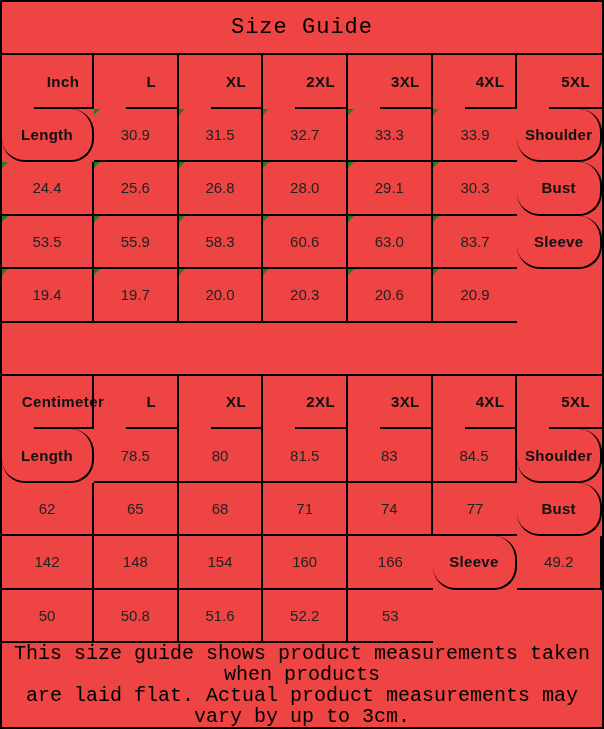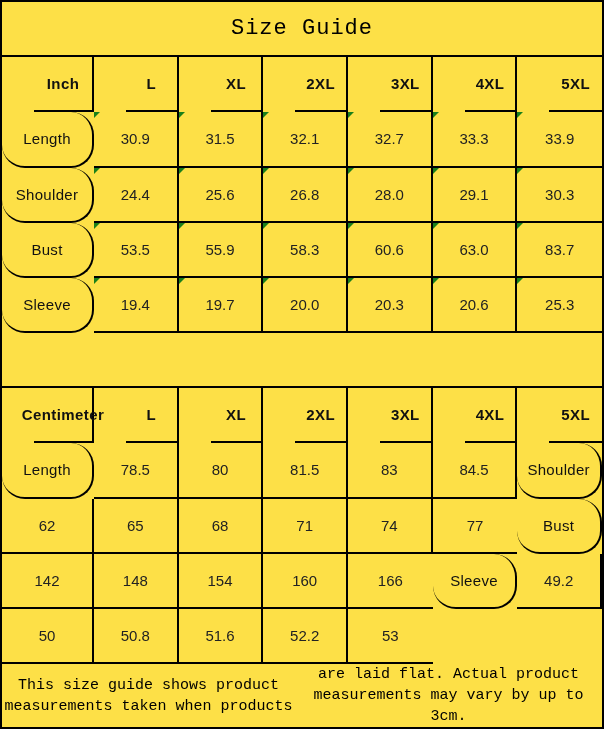--- a/index.html
+++ b/index.html
@@ -1,17 +1,17 @@
 <!DOCTYPE html>
 <html><head>
 <meta charset="utf-8">
 <style>
   html,body{margin:0;padding:0;background:#ffffff;}
   .sheet{
-    width:604px;height:729px;box-sizing:border-box;background:#fde047;
+    width:604px;height:729px;box-sizing:border-box;background:#ef4444;
     border:2px solid #000;
     display:grid;
     grid-template-columns:92px repeat(6,1fr);
     grid-template-rows:repeat(13,1fr);
     font-family:"Liberation Sans", sans-serif;
     color:#1a1a1a;
   }
   .cell{
     position:relative;box-sizing:border-box;
     border-right:2px solid #000;border-bottom:2px solid #000;
@@ -19,31 +19,31 @@
     font-size:15px;
   }
   .lc{border-right:none;}
   .span-all{grid-column:1 / -1;border-right:none;}
   .no-bb{border-bottom:none;}
   .title-cell{
     font-family:"Liberation Mono","DejaVu Sans Mono",monospace;
     font-size:22px;letter-spacing:1px;color:#000;
   }
   .hdr{font-weight:bold;letter-spacing:0.4px;color:#111;margin-left:32px;}
-  .lbl{font-weight:normal;letter-spacing:0.3px;color:#111;border-radius:23px;}
+  .lbl{font-weight:bold;letter-spacing:0.3px;color:#111;border-radius:23px;}
   .val{color:#222;}
   .tri{
     position:absolute;top:0;left:0;width:0;height:0;
     border-style:solid;border-width:6px 6px 0 0;
     border-color:var(--tri,#1a801a) transparent transparent transparent;
   }
   .footer-cell{
-    flex-direction:row;justify-content:center;
+    flex-direction:column;justify-content:center;
     font-family:"Liberation Mono","DejaVu Sans Mono",monospace;
-    font-size:15px;line-height:21px;color:#000;text-align:center;
+    font-size:20px;line-height:21px;color:#000;text-align:center;
   }
 </style>
 </head>
 <body>
 
 <div class="sheet">
 
   <div class="cell span-all title-cell">Size Guide</div>
 
   <div class="cell hdr">Inch</div>
@@ -58,24 +58,20 @@
   <div class="cell val">
       <span class="tri" style="--tri: #1a801a;"></span>
       <span>30.9</span>
     </div>
   <div class="cell val">
       <span class="tri" style="--tri: #1a801a;"></span>
       <span>31.5</span>
     </div>
   <div class="cell val">
       <span class="tri" style="--tri: #1a801a;"></span>
-      <span>32.1</span>
-    </div>
-  <div class="cell val">
-      <span class="tri" style="--tri: #1a801a;"></span>
       <span>32.7</span>
     </div>
   <div class="cell val">
       <span class="tri" style="--tri: #1a801a;"></span>
       <span>33.3</span>
     </div>
   <div class="cell val lc">
       <span class="tri" style="--tri: #1a801a;"></span>
       <span>33.9</span>
     </div>
@@ -148,21 +144,21 @@
   <div class="cell val">
       <span class="tri" style="--tri: #1a801a;"></span>
       <span>20.3</span>
     </div>
   <div class="cell val">
       <span class="tri" style="--tri: #1a801a;"></span>
       <span>20.6</span>
     </div>
   <div class="cell val lc">
       <span class="tri" style="--tri: #1a801a;"></span>
-      <span>25.3</span>
+      <span>20.9</span>
     </div>
 
   <div class="cell span-all"></div>
 
   <div class="cell hdr">Centimeter</div>
   <div class="cell hdr">L</div>
   <div class="cell hdr">XL</div>
   <div class="cell hdr">2XL</div>
   <div class="cell hdr">3XL</div>
   <div class="cell hdr">4XL</div>

